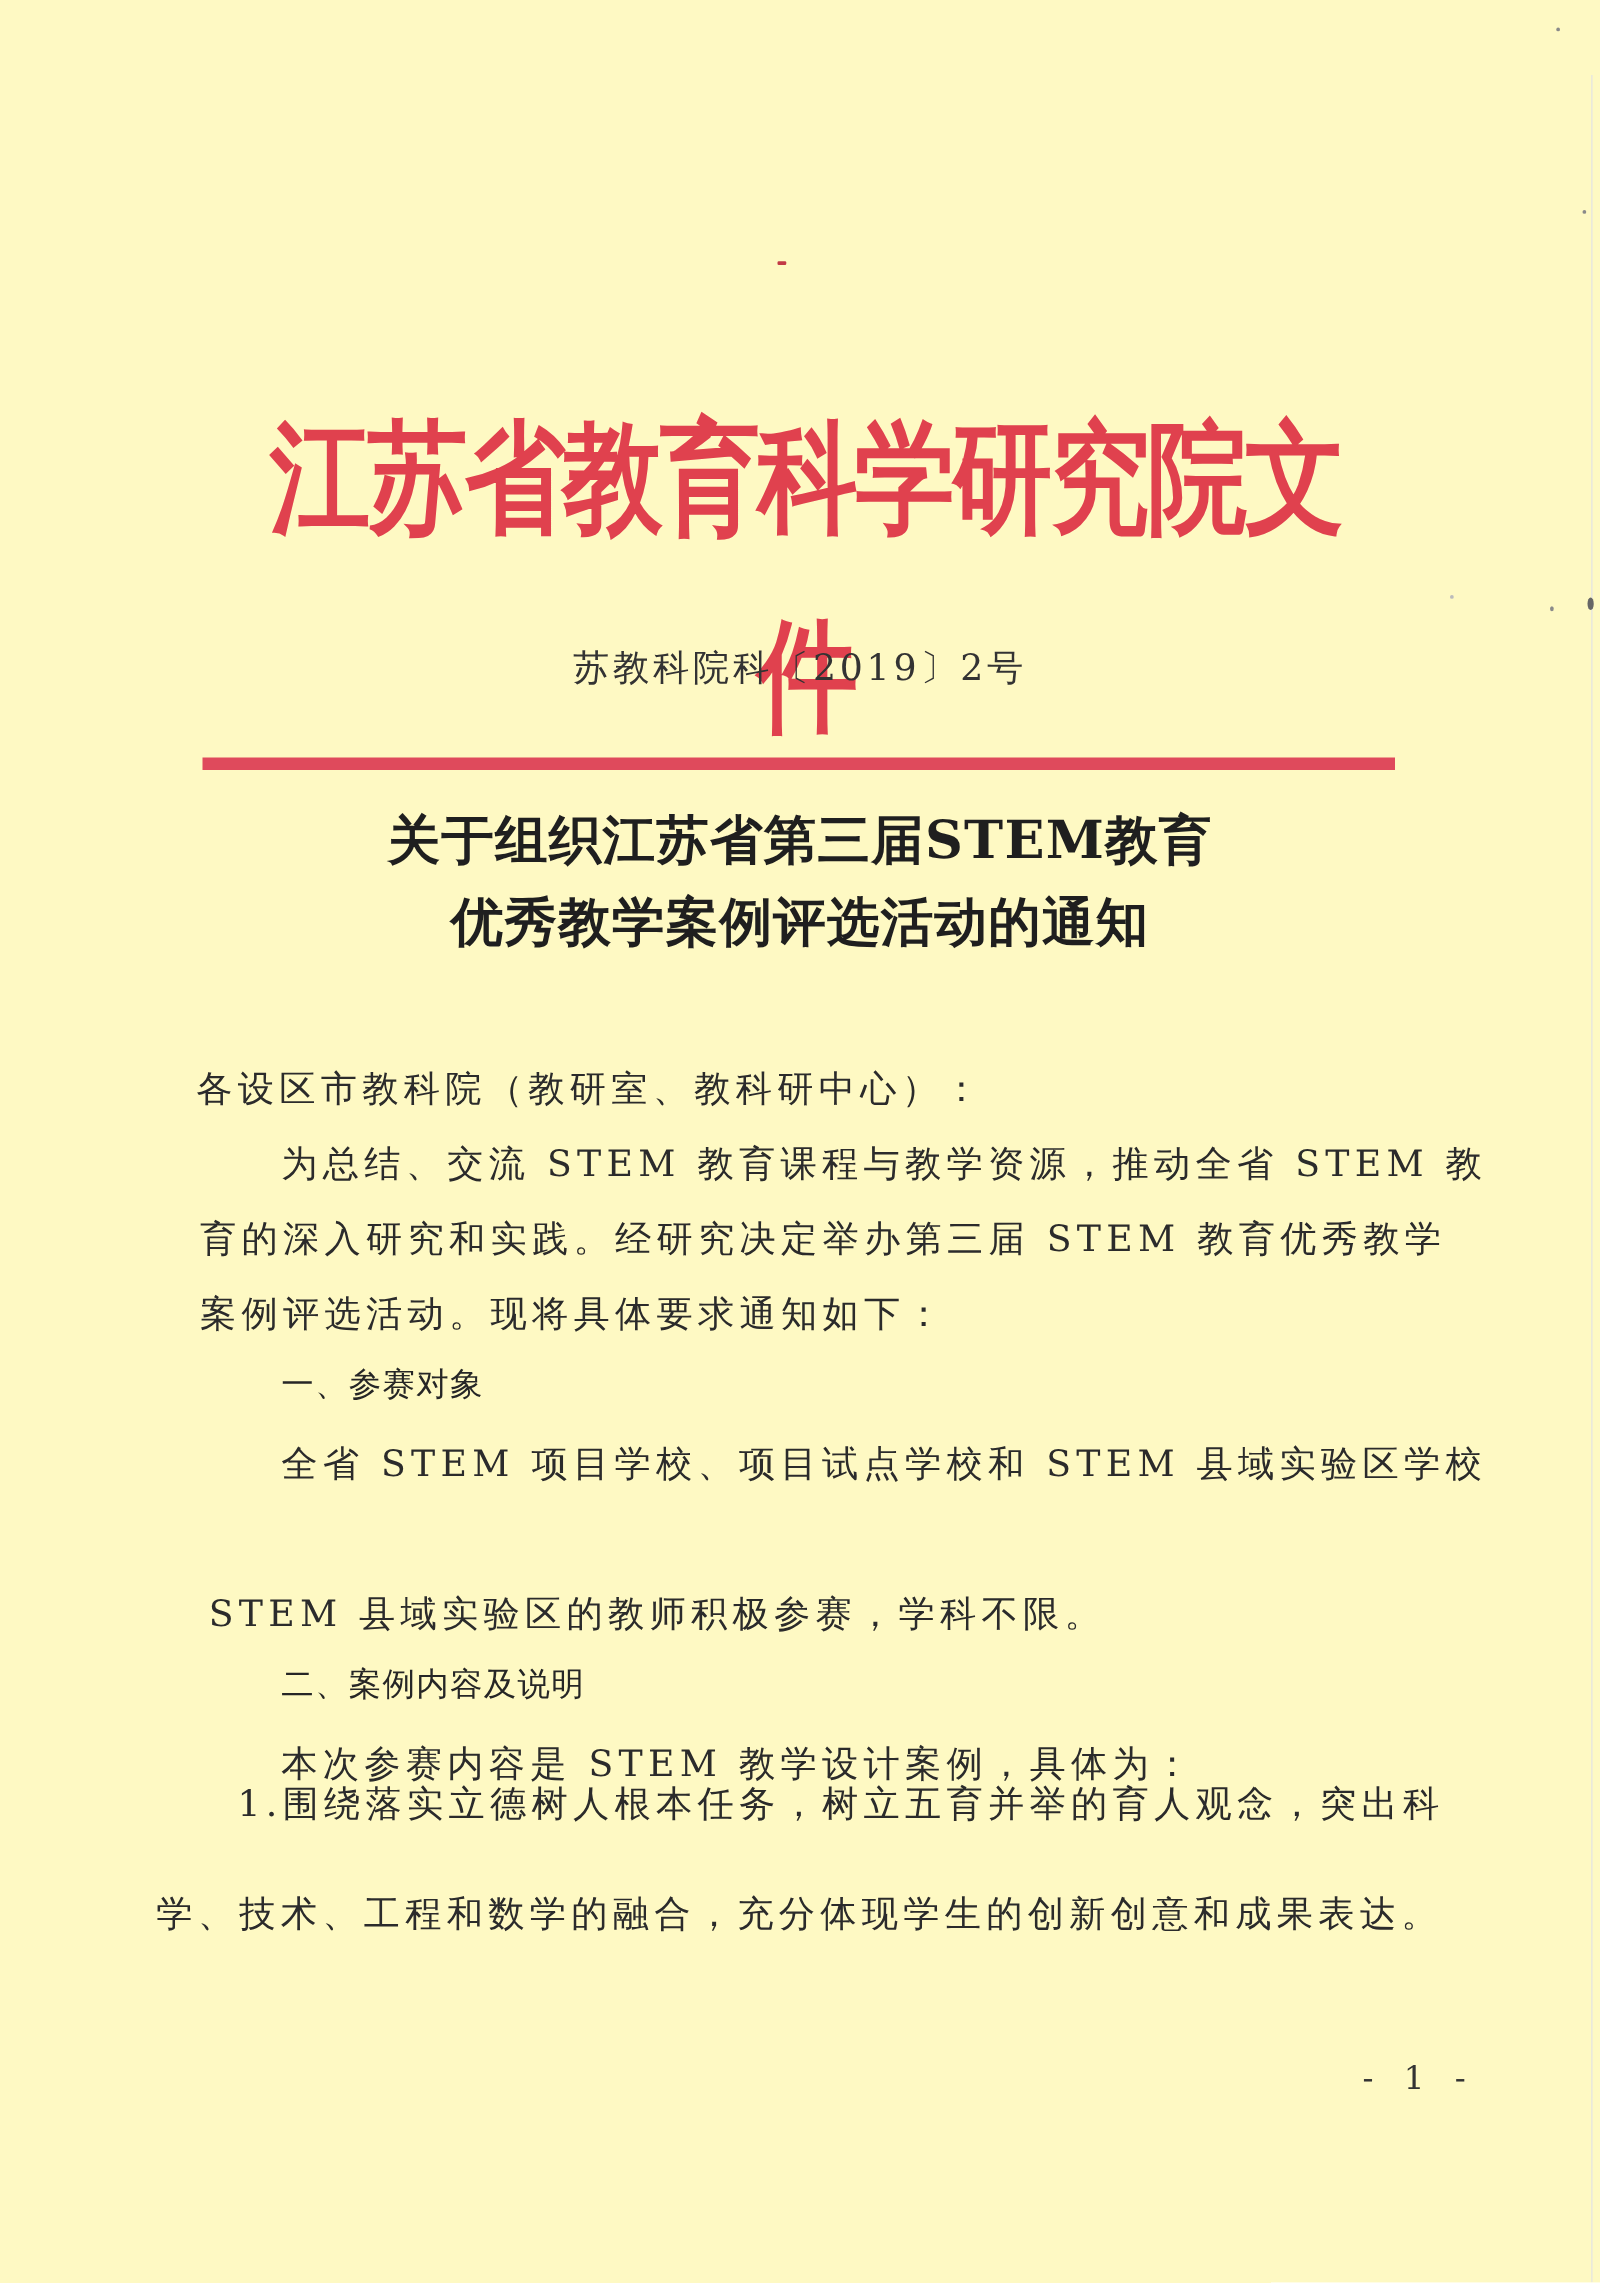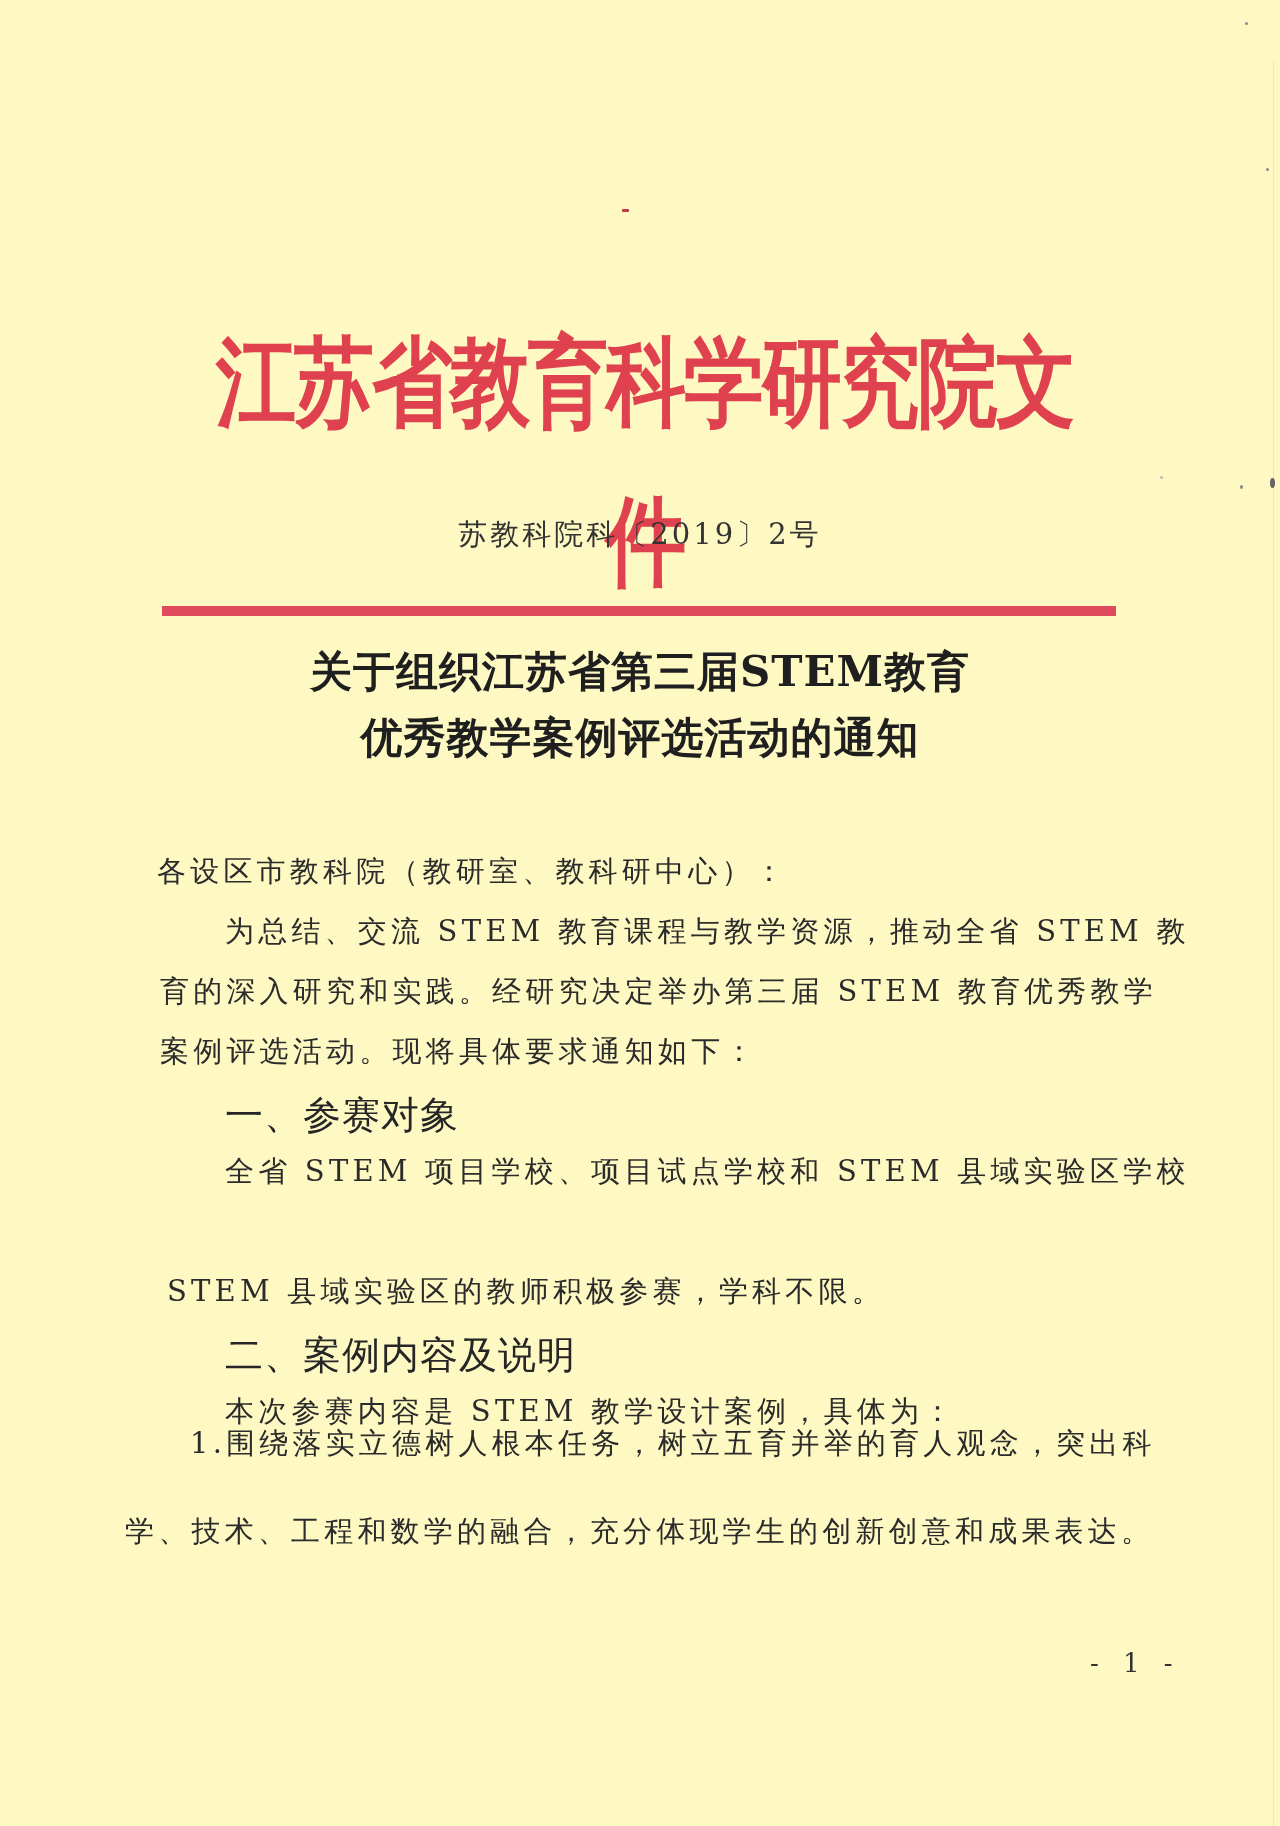--- a/index.html
+++ b/index.html
@@ -88,21 +88,21 @@
     .body-line {
       position: absolute;
       font-size: 29px;
       letter-spacing: 4.2px;
       color: #2b2b2b;
       white-space: nowrap;
     }
     .section-heading {
       position: absolute;
       font-family: "DejaVu Sans", "Liberation Sans", sans-serif;
-      font-size: 38px;
+      font-size: 26px;
       letter-spacing: 1px;
       color: #262626;
       white-space: nowrap;
     }
     .page-number {
       position: absolute;
       left: 1090px;
       top: 1648px;
       font-size: 26px;
       color: #333;

